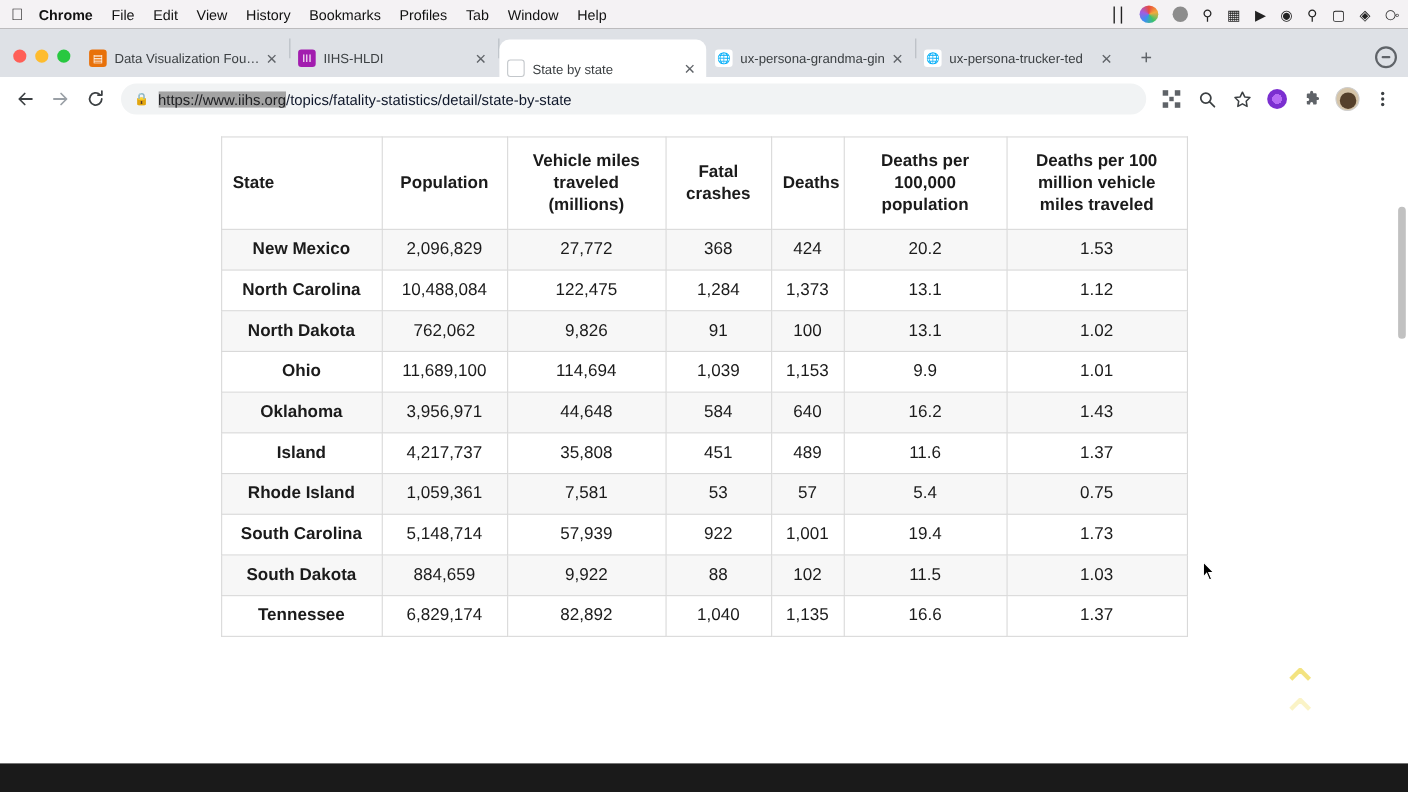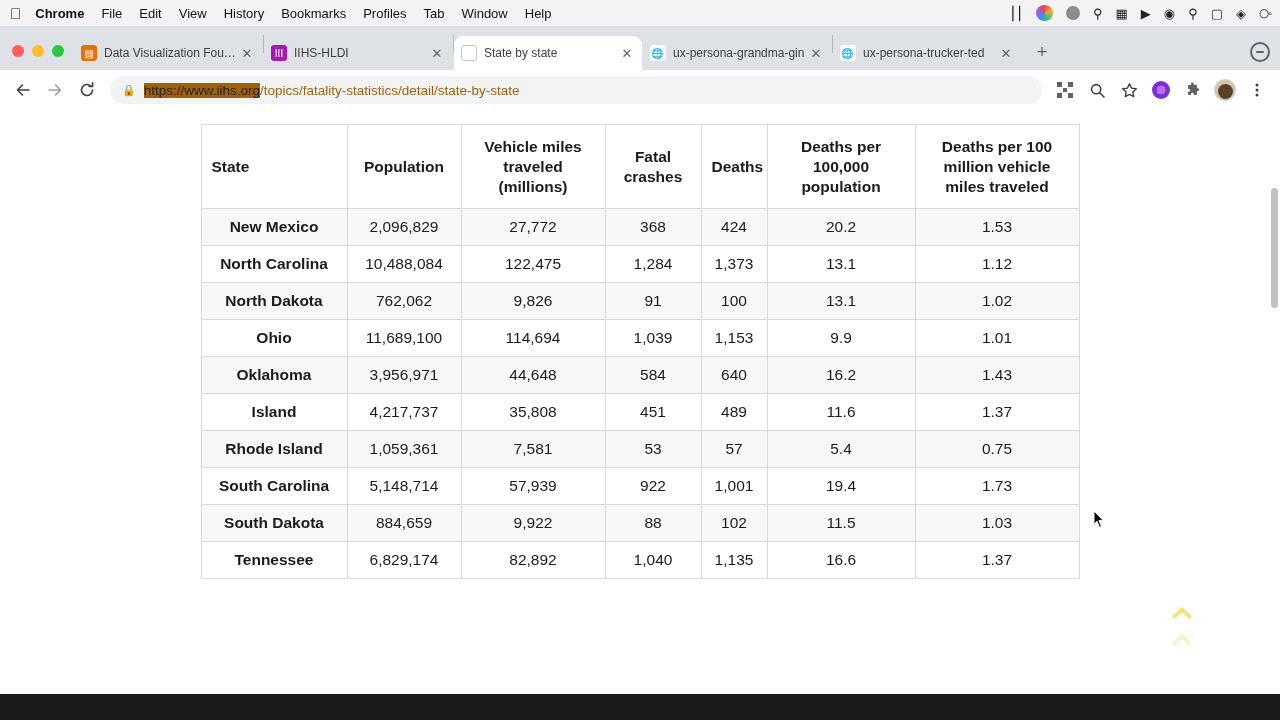--- a/index.html
+++ b/index.html
@@ -87,20 +87,21 @@
     display: flex;
     align-items: center;
     padding: 0 7px;
     font-size: 12px;
     color: #3c4043;
     position: relative;
     margin-right: 1px;
   }
   .tab.active {
     background: #ffffff;
+    align-items: flex-end;
   }
   .tab .favicon {
     width: 16px; height: 16px;
     margin-right: 7px;
     flex: 0 0 16px;
     border-radius: 3px;
     display: flex; align-items: center; justify-content: center;
     font-size: 10px;
     color: #fff;
     overflow: hidden;
@@ -183,24 +184,24 @@
     padding: 0 12px;
     margin: 0 6px;
     font-size: 13.5px;
     color: #202124;
     gap: 8px;
     overflow: hidden;
   }
   #omnibox .lock { font-size: 11px; color: #5f6368; }
   #omnibox .urlwrap { white-space: nowrap; overflow: hidden; }
   #omnibox .url-sel {
-    background: #a16207;
+    background: #a3a3a3;
     color: #202124;
   }
-  #omnibox .url-rest { color: #a16207; }
+  #omnibox .url-rest { color: #0f172a; }
   .tb-right { display: flex; align-items: center; gap: 2px; }
   .ext-dot {
     width: 18px; height: 18px;
     border-radius: 50%;
     background: radial-gradient(circle at 50% 50%, #b66cf5 0 35%, #7b2fd0 36% 100%);
   }
   .avatar {
     width: 22px; height: 22px; border-radius: 50%;
     background: #d5c4a8;
     position: relative;

